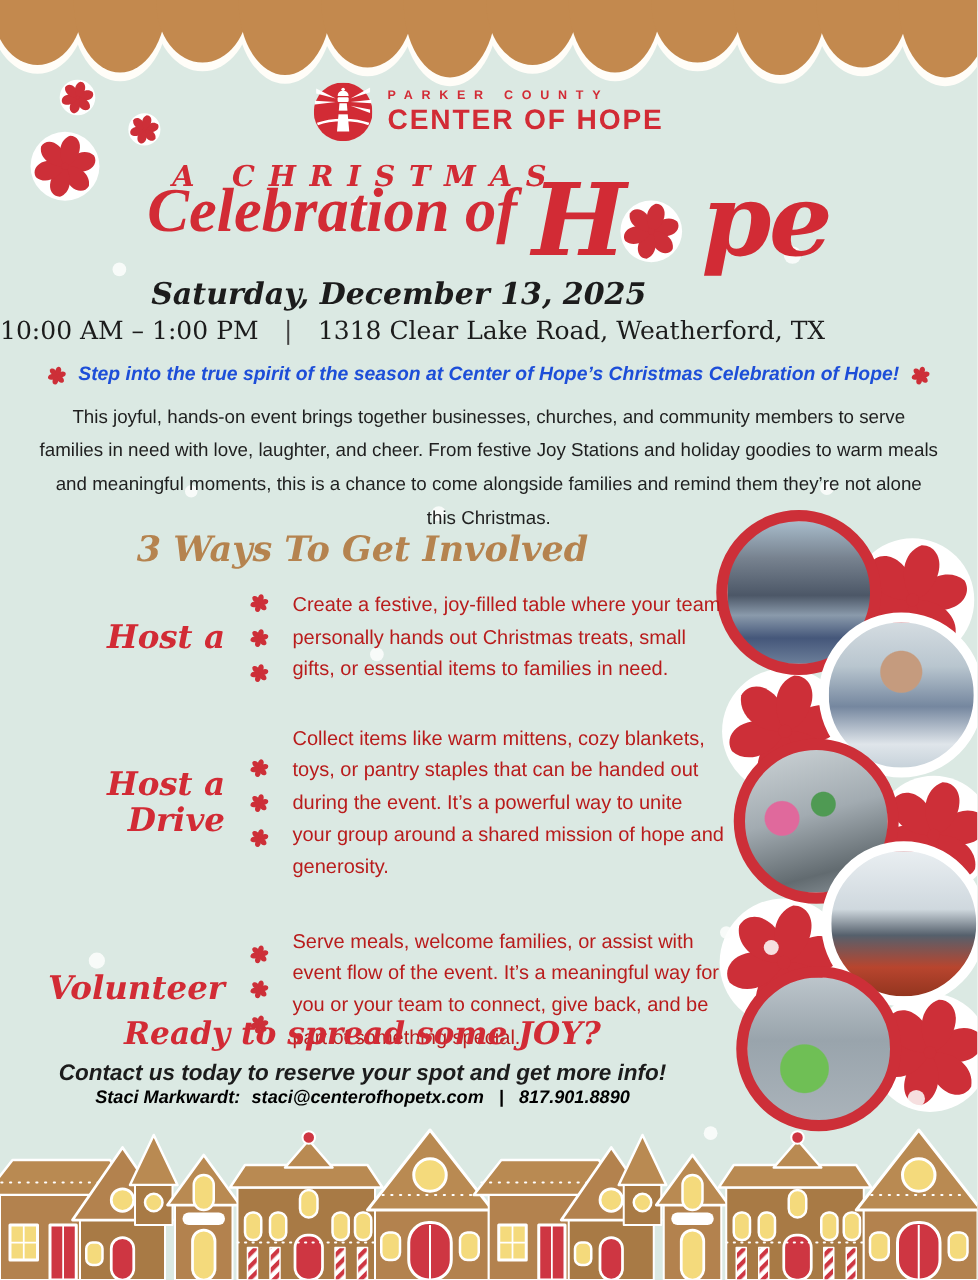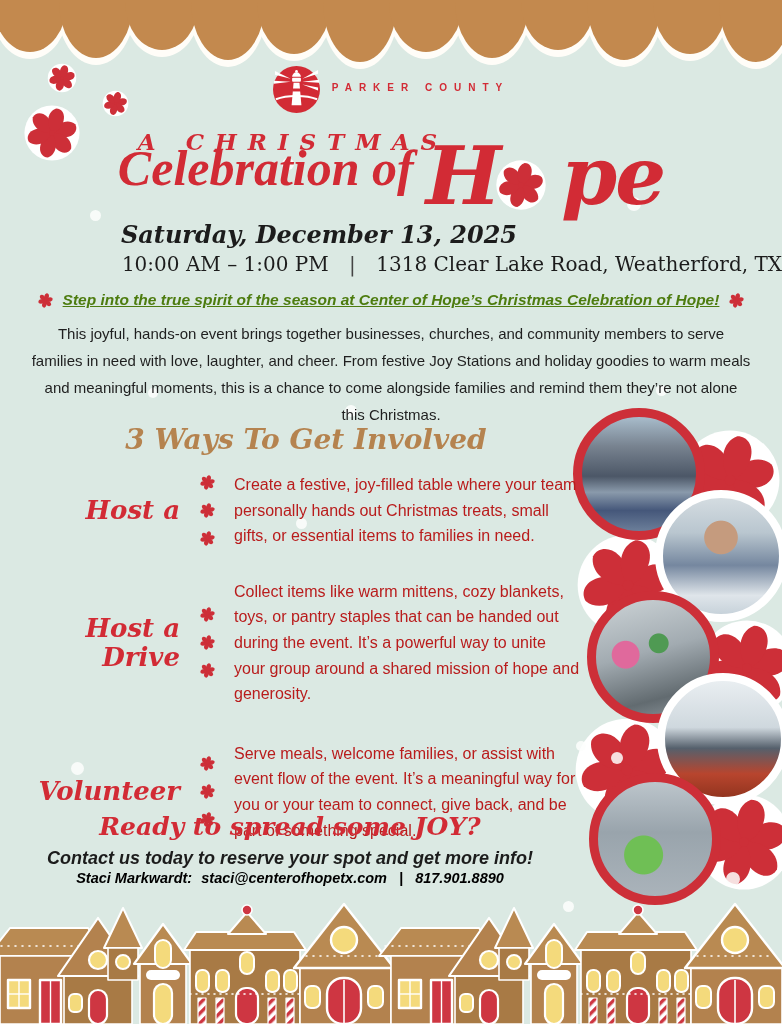--- a/index.html
+++ b/index.html
@@ -27,29 +27,29 @@
   .kicker{top:128px;left:0;width:782px;text-align:center;transform:translateX(-98px);
     color:#d22b35;font-weight:bold;font-style:italic;font-size:23px;letter-spacing:11px;z-index:10;}
   .title-row{top:138px;left:0;width:782px;display:flex;justify-content:center;align-items:flex-start;z-index:10;color:#d22b35;}
   .script{font-weight:bold;font-style:italic;font-size:50px;line-height:1.2;font-family:Liberation Serif, serif;}
   .hope{font-weight:bold;font-style:italic;font-size:80px;line-height:.95;letter-spacing:-2px;margin-left:20px;}
   .hope-h{margin-left:12px;}
   .hope-candy{align-self:center;margin:18px -6px 0 -4px;}
 
   .date-line{top:220px;left:0;width:638px;text-align:center;color:#1c1c1c;
     font-weight:bold;font-style:italic;font-size:24px;z-index:10;}
-  .info-line{top:252px;left:0;width:782px;text-align:right;color:#1c1c1c;font-size:20px;z-index:10;}
+  .info-line{top:252px;left:0;width:782px;text-align:left;color:#1c1c1c;font-size:20px;z-index:10;}
   .info-sep{display:inline-block;margin:0 14px;font-weight:normal;color:#444;}
 
   .intro-head{top:291px;left:0;width:782px;display:flex;justify-content:center;align-items:center;gap:9px;z-index:10;}
-  .intro-head span{color:#4d7c0f;font-weight:bold;font-style:italic;font-size:15.5px;white-space:nowrap;text-decoration:underline;}
+  .intro-head span{color:#1d4ed8;font-weight:bold;font-style:italic;font-size:15.5px;white-space:nowrap;}
   .para{top:320px;left:31px;width:720px;text-align:center;color:#1f1f1f;
     font-size:15px;line-height:1.8;z-index:10;}
 
-  .ways-head{top:423px;left:16px;width:580px;text-align:center;color:#b5834f;
+  .ways-head{top:423px;left:0;width:580px;text-align:center;color:#b5834f;
     font-weight:bold;font-style:italic;font-size:28px;z-index:10;}
 
   .rows{top:464px;left:14px;width:566px;display:flex;flex-direction:column;z-index:10;}
   .row{display:grid;grid-template-columns:166px 54px 346px;align-items:center;}
   .row1{margin-top:8px;}
   .row2{margin-top:30px;}
   .row3{margin-top:34px;}
   .row-title{color:#d22b35;font-weight:bold;font-style:italic;font-size:26px;line-height:1.12;text-align:right;}
   .bullets{display:flex;flex-direction:column;align-items:center;justify-content:center;gap:11px;}
   .row-desc{color:#b91c1c;font-size:16px;line-height:1.6;}
@@ -183,20 +183,21 @@
   <svg class="abs" style="left:23px;top:104px;z-index:6;" width="58" height="58">
       <use href="#pmint-white"></use>
     </svg>
 
   <div class="abs logo-row">
     <svg width="47" height="47">
         <use href="#lighthouse"></use>
       </svg>
     <div class="logo-text">
       <span class="org1">PARKER COUNTY</span>
+      <span class="org2">CENTER OF HOPE</span>
     </div>
   </div>
 
   <div class="abs kicker serif">A CHRISTMAS</div>
   <div class="abs title-row serif">
     <span class="script">Celebration of</span>
     <span class="hope hope-h">H</span>
     <svg class="hope-candy" width="52" height="52">
         <use href="#pmint-white"></use>
       </svg>

